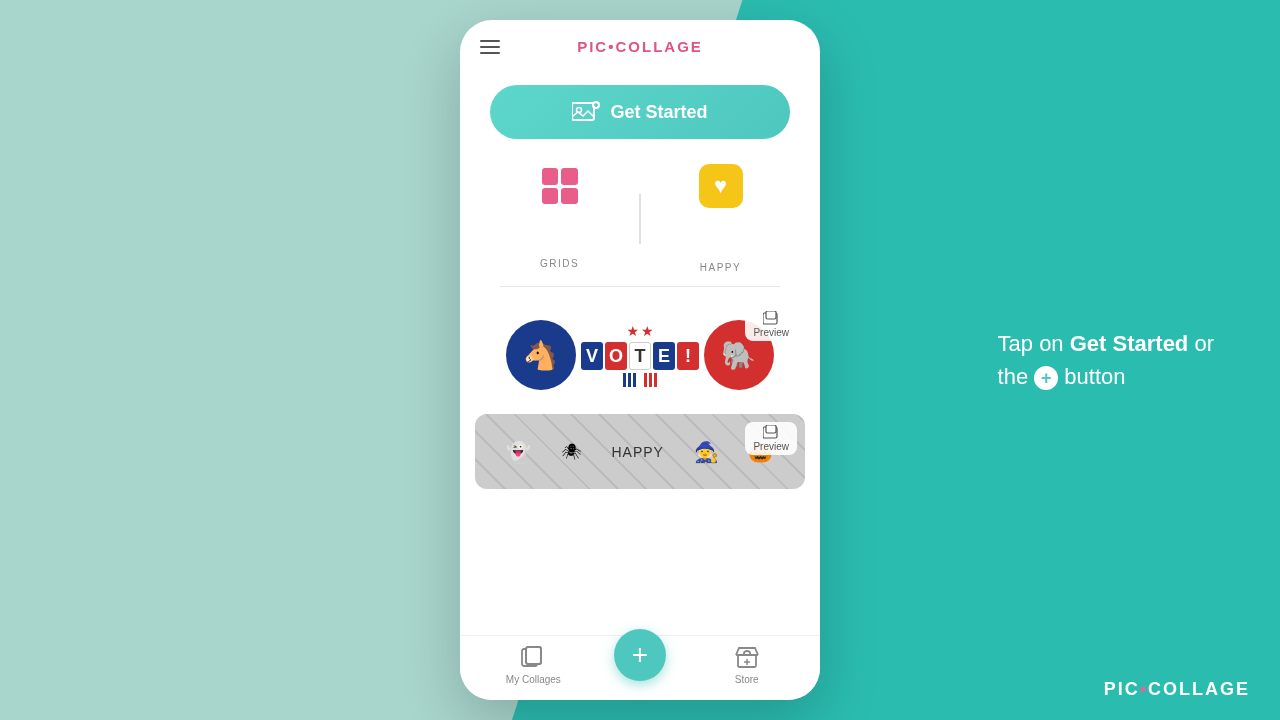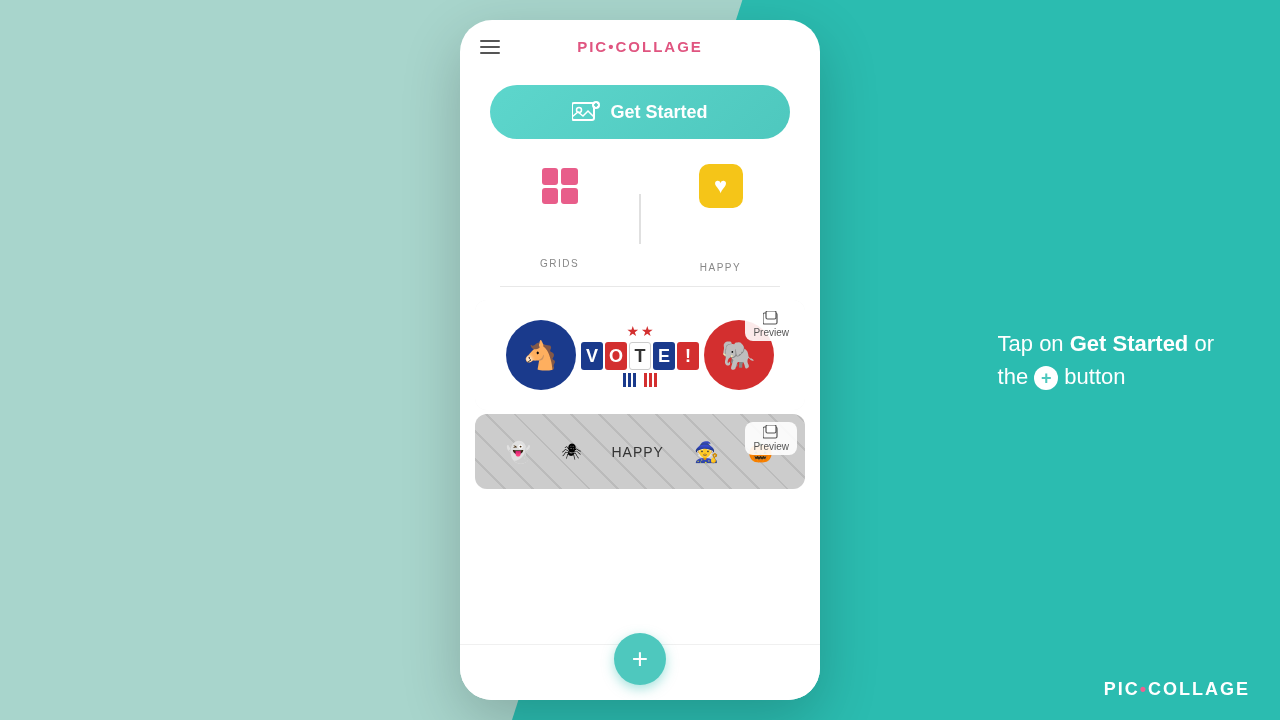--- a/index.html
+++ b/index.html
@@ -577,26 +577,49 @@
           <rect x="3" y="0" width="10" height="8" rx="1.5" fill="white" stroke="#555" stroke-width="1.2"></rect>
         </svg>
         <span>Preview</span>
       </button>
     </div>
 
   </div>
 
   <div class="bottom-nav">
 
+    <div class="nav-item">
+      <div class="nav-icon">
+        <svg width="24" height="22" viewBox="0 0 24 22" fill="none" xmlns="http://www.w3.org/2000/svg">
+          <rect x="1" y="3" width="15" height="17" rx="2" stroke="#888" stroke-width="1.8" fill="none"></rect>
+          <rect x="5" y="1" width="15" height="17" rx="2" stroke="#888" stroke-width="1.8" fill="white"></rect>
+          <rect x="5" y="1" width="15" height="17" rx="2" stroke="#888" stroke-width="1.8" fill="none"></rect>
+        </svg>
+      </div>
+      <span class="nav-label">My Collages</span>
+    </div>
 
     <div style="flex:1;display:flex;justify-content:center;">
       <button class="fab-button">
         <span>+</span>
       </button>
     </div>
 
+    <div class="nav-item">
+      <div class="nav-icon">
+        <svg width="24" height="24" viewBox="0 0 24 24" fill="none" xmlns="http://www.w3.org/2000/svg">
+          <rect x="3" y="10" width="18" height="12" rx="1.5" stroke="#888" stroke-width="1.8" fill="none"></rect>
+          <path d="M1 10 L4 3 H20 L23 10" stroke="#888" stroke-width="1.8" fill="none"></path>
+          <line x1="1" y1="10" x2="23" y2="10" stroke="#888" stroke-width="1.8"></line>
+          <path d="M9 10 C9 10 8 6 12 6 C16 6 15 10 15 10" stroke="#888" stroke-width="1.8" fill="none"></path>
+          <line x1="12" y1="14" x2="12" y2="20" stroke="#888" stroke-width="1.5"></line>
+          <line x1="9" y1="17" x2="15" y2="17" stroke="#888" stroke-width="1.5"></line>
+        </svg>
+      </div>
+      <span class="nav-label">Store</span>
+    </div>
   </div>
 
 </div>
 
 <div class="brand-bottom-right">
   <span>PIC</span><span class="brand-dot">•</span><span>COLLAGE</span>
 </div>
 
 </body></html>

